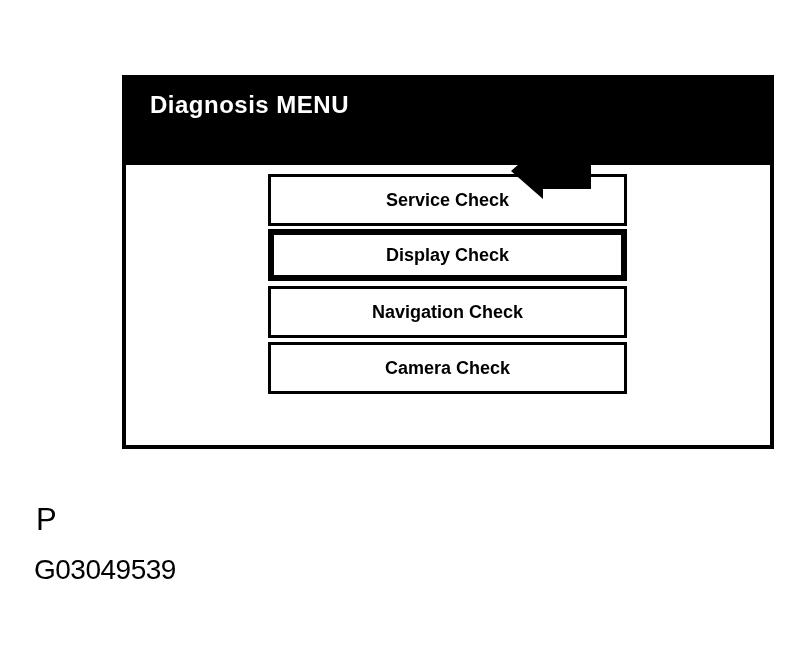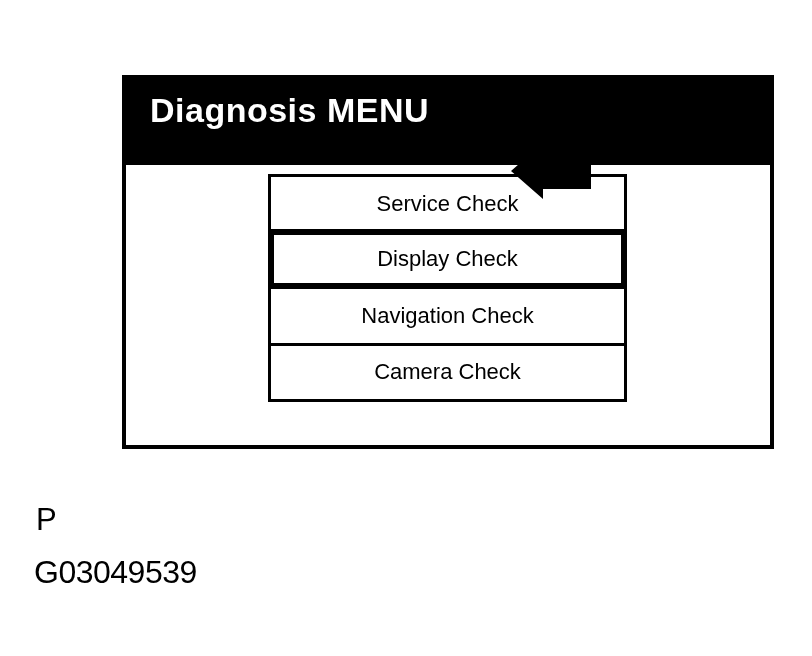--- a/index.html
+++ b/index.html
@@ -32,38 +32,38 @@
     top: 0;
     width: 100%;
     height: 86px;
     background: #000000;
   }
   .screen-title {
     position: absolute;
     left: 24px;
     top: 12px;
     color: #ffffff;
-    font-size: 34px;
+    font-size: 24px;
     font-weight: bold;
     letter-spacing: 0.5px;
     white-space: nowrap;
   }
   .menu-button {
     position: absolute;
     left: 142px;
     width: 359px;
-    height: 60px;
+    height: 52px;
     border: 3px solid #000000;
     box-sizing: border-box;
     background: #ffffff;
     display: flex;
     align-items: center;
     justify-content: center;
-    font-size: 22px;
-    font-weight: normal;
+    font-size: 18px;
+    font-weight: bold;
     color: #000000;
     white-space: nowrap;
     cursor: pointer;
   }
   .menu-button.selected {
     border-width: 6px;
     justify-content: center;
   }
   .btn-1 { top: 95px; }
   .btn-2 { top: 150px; }
@@ -83,21 +83,21 @@
     top: 504px;
     font-size: 31px;
     color: #000000;
     line-height: 1;
     white-space: nowrap;
   }
   .caption-id {
     position: absolute;
     left: 34px;
     top: 556px;
-    font-size: 32px;
+    font-size: 28px;
     color: #000000;
     line-height: 1;
     letter-spacing: -0.5px;
     white-space: nowrap;
   }
 </style>
 </head>
 <body>
 
 <div id="canvas">

